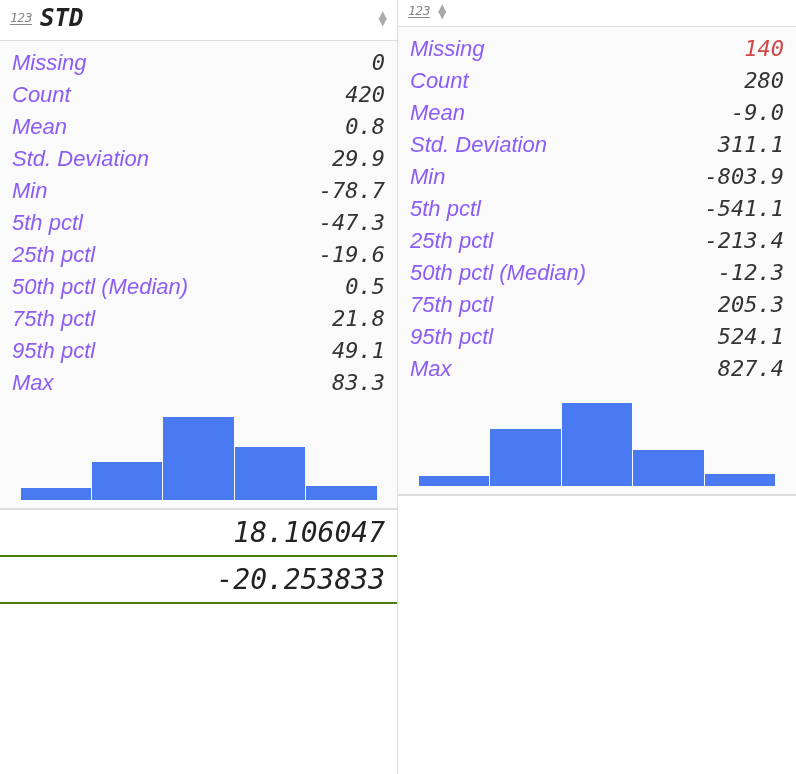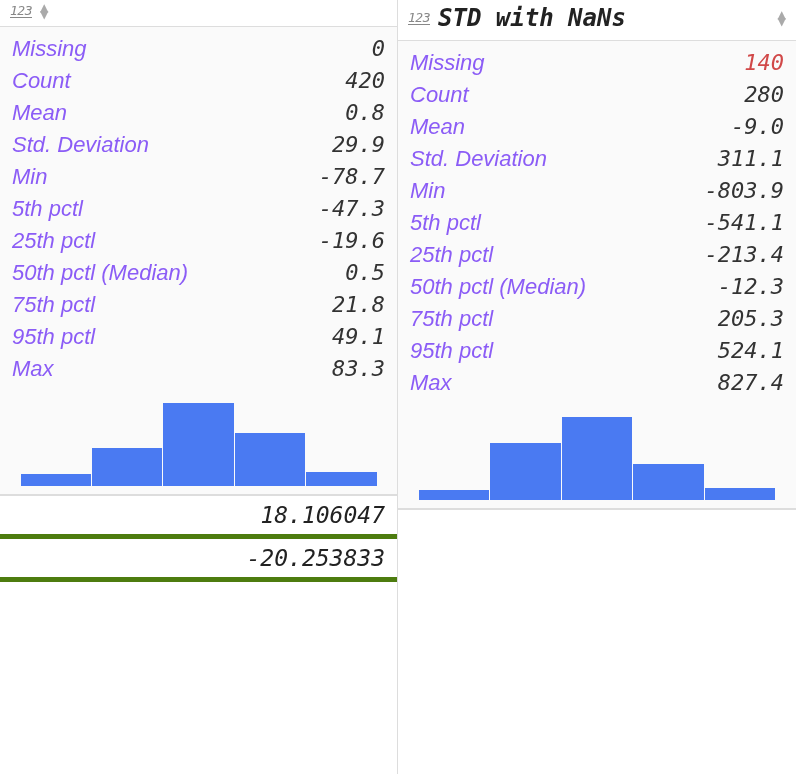--- a/index.html
+++ b/index.html
@@ -74,109 +74,109 @@
   .bar {
     background: #4a7af2;
     flex: 1;
     margin: 0 0.5px;
   }
   .data-rows { }
   .data-cell {
     text-align: right;
     padding: 6px 12px;
     font-family: ui-monospace, "SF Mono", Menlo, Consolas, monospace;
-    font-size: 23px;
+    font-size: 28px;
     color: #222;
-    border-bottom: 5px solid #4d7c0f;
+    border-bottom: 2px solid #4d7c0f;
   }
 </style>
 </head>
 <body>
 
 <div class="wrap">
+
+  <div class="col">
+    <div class="header">
+      <span class="type-badge">123</span>
+      <span class="title">STD</span>
+      <span class="sort-icon">
+          <span>▲</span>
+          <span>▼</span>
+        </span>
+    </div>
+    <div class="stats">
+      <div class="stat-row">
+          <span class="stat-label">Missing</span>
+          <span class="stat-value">0</span>
+        </div>
+      <div class="stat-row">
+          <span class="stat-label">Count</span>
+          <span class="stat-value">420</span>
+        </div>
+      <div class="stat-row">
+          <span class="stat-label">Mean</span>
+          <span class="stat-value">0.8</span>
+        </div>
+      <div class="stat-row">
+          <span class="stat-label">Std. Deviation</span>
+          <span class="stat-value">29.9</span>
+        </div>
+      <div class="stat-row">
+          <span class="stat-label">Min</span>
+          <span class="stat-value">-78.7</span>
+        </div>
+      <div class="stat-row">
+          <span class="stat-label">5th pctl</span>
+          <span class="stat-value">-47.3</span>
+        </div>
+      <div class="stat-row">
+          <span class="stat-label">25th pctl</span>
+          <span class="stat-value">-19.6</span>
+        </div>
+      <div class="stat-row">
+          <span class="stat-label">50th pctl (Median)</span>
+          <span class="stat-value">0.5</span>
+        </div>
+      <div class="stat-row">
+          <span class="stat-label">75th pctl</span>
+          <span class="stat-value">21.8</span>
+        </div>
+      <div class="stat-row">
+          <span class="stat-label">95th pctl</span>
+          <span class="stat-value">49.1</span>
+        </div>
+      <div class="stat-row">
+          <span class="stat-label">Max</span>
+          <span class="stat-value">83.3</span>
+        </div>
+      <div class="chart-box" id="chart0">
+          <div class="bar" style="height: 14.6341%;"></div>
+          <div class="bar" style="height: 46.3415%;"></div>
+          <div class="bar" style="height: 100%;"></div>
+          <div class="bar" style="height: 63.4146%;"></div>
+          <div class="bar" style="height: 17.0732%;"></div>
+        </div>
+    </div>
+    <div class="data-rows">
+      <div class="data-cell">18.106047</div>
+      <div class="data-cell">-20.253833</div>
+    </div>
+  </div>
 
   <div class="col">
     <div class="header">
       <span class="type-badge">123</span>
       <span class="sort-icon">
           <span>▲</span>
           <span>▼</span>
         </span>
     </div>
     <div class="stats">
       <div class="stat-row">
           <span class="stat-label">Missing</span>
-          <span class="stat-value">0</span>
-        </div>
-      <div class="stat-row">
-          <span class="stat-label">Count</span>
-          <span class="stat-value">420</span>
-        </div>
-      <div class="stat-row">
-          <span class="stat-label">Mean</span>
-          <span class="stat-value">0.8</span>
-        </div>
-      <div class="stat-row">
-          <span class="stat-label">Std. Deviation</span>
-          <span class="stat-value">29.9</span>
-        </div>
-      <div class="stat-row">
-          <span class="stat-label">Min</span>
-          <span class="stat-value">-78.7</span>
-        </div>
-      <div class="stat-row">
-          <span class="stat-label">5th pctl</span>
-          <span class="stat-value">-47.3</span>
-        </div>
-      <div class="stat-row">
-          <span class="stat-label">25th pctl</span>
-          <span class="stat-value">-19.6</span>
-        </div>
-      <div class="stat-row">
-          <span class="stat-label">50th pctl (Median)</span>
-          <span class="stat-value">0.5</span>
-        </div>
-      <div class="stat-row">
-          <span class="stat-label">75th pctl</span>
-          <span class="stat-value">21.8</span>
-        </div>
-      <div class="stat-row">
-          <span class="stat-label">95th pctl</span>
-          <span class="stat-value">49.1</span>
-        </div>
-      <div class="stat-row">
-          <span class="stat-label">Max</span>
-          <span class="stat-value">83.3</span>
-        </div>
-      <div class="chart-box" id="chart0">
-          <div class="bar" style="height: 14.6341%;"></div>
-          <div class="bar" style="height: 46.3415%;"></div>
-          <div class="bar" style="height: 100%;"></div>
-          <div class="bar" style="height: 63.4146%;"></div>
-          <div class="bar" style="height: 17.0732%;"></div>
-        </div>
-    </div>
-    <div class="data-rows">
-      <div class="data-cell">18.106047</div>
-      <div class="data-cell">-20.253833</div>
-    </div>
-  </div>
-
-  <div class="col">
-    <div class="header">
-      <span class="type-badge">123</span>
-      <span class="title">STD with NaNs</span>
-      <span class="sort-icon">
-          <span>▲</span>
-          <span>▼</span>
-        </span>
-    </div>
-    <div class="stats">
-      <div class="stat-row">
-          <span class="stat-label">Missing</span>
           <span class="stat-value warn">140</span>
         </div>
       <div class="stat-row">
           <span class="stat-label">Count</span>
           <span class="stat-value">280</span>
         </div>
       <div class="stat-row">
           <span class="stat-label">Mean</span>
           <span class="stat-value">-9.0</span>
         </div>

